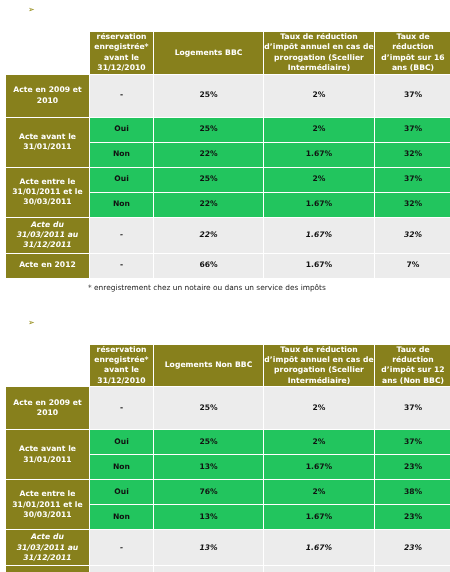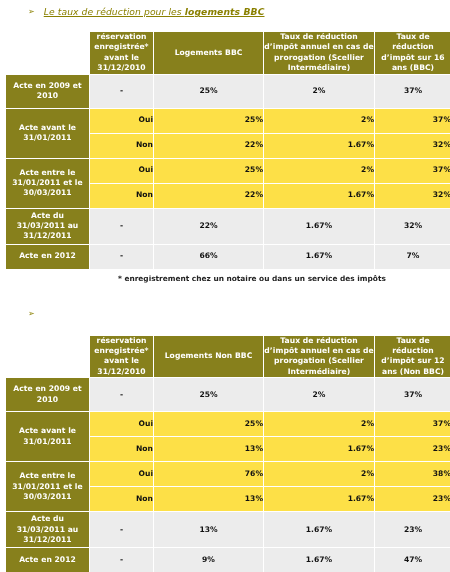--- a/index.html
+++ b/index.html
@@ -83,52 +83,50 @@
     background: #87801c;
     color: #ffffff;
     font-size: 7.7px;
     line-height: 10.6px;
     padding: 2px 1px;
     letter-spacing: .05px;
   }
 
   td.cell { color: #111111; }
   td.cell.shade { background: #ececec; }
-  td.cell.plain { background: #fde047; text-align: right; }
-
-  .r-tall { height: 33px; }
+  td.cell.plain { background: #22c55e; }
+
+  .r-tall { height: 42px; }
   .r-mid  { height: 24px; }
-  .r-big  { height: 35px; }
+  .r-big  { height: 35px; font-style: italic; }
 
   
   .footnote {
     font-size: 7.4px;
-    font-weight: bold;
+    font-weight: normal;
     color: #222222;
     font-family: "DejaVu Sans", "Liberation Sans", sans-serif;
     white-space: nowrap;
-    margin-left: 30px;
   }
   .fn1 { padding-left: 88px; padding-top: 4px; }
   .fn2 { padding-left: 20px; padding-top: 4px; }
 
   .gap-a { height: 9px; }
   .gap-b { height: 6px; }
   .gap-between { height: 27px; }
 </style>
 </head>
 <body>
 
 <div class="gap-b"></div>
 
 <div class="section">
 
   <div class="sec-title">
     <span class="bullet">➢</span>
-    <span class="ttl"><span>Le taux de réduction pour les </span><b>logements BBC</b></span>
   </div>
 
   <div class="gap-a"></div>
 
   <table class="rate">
     <colgroup>
       <col class="c0">
         <col class="c1">
         <col class="c2">
         <col class="c3">

